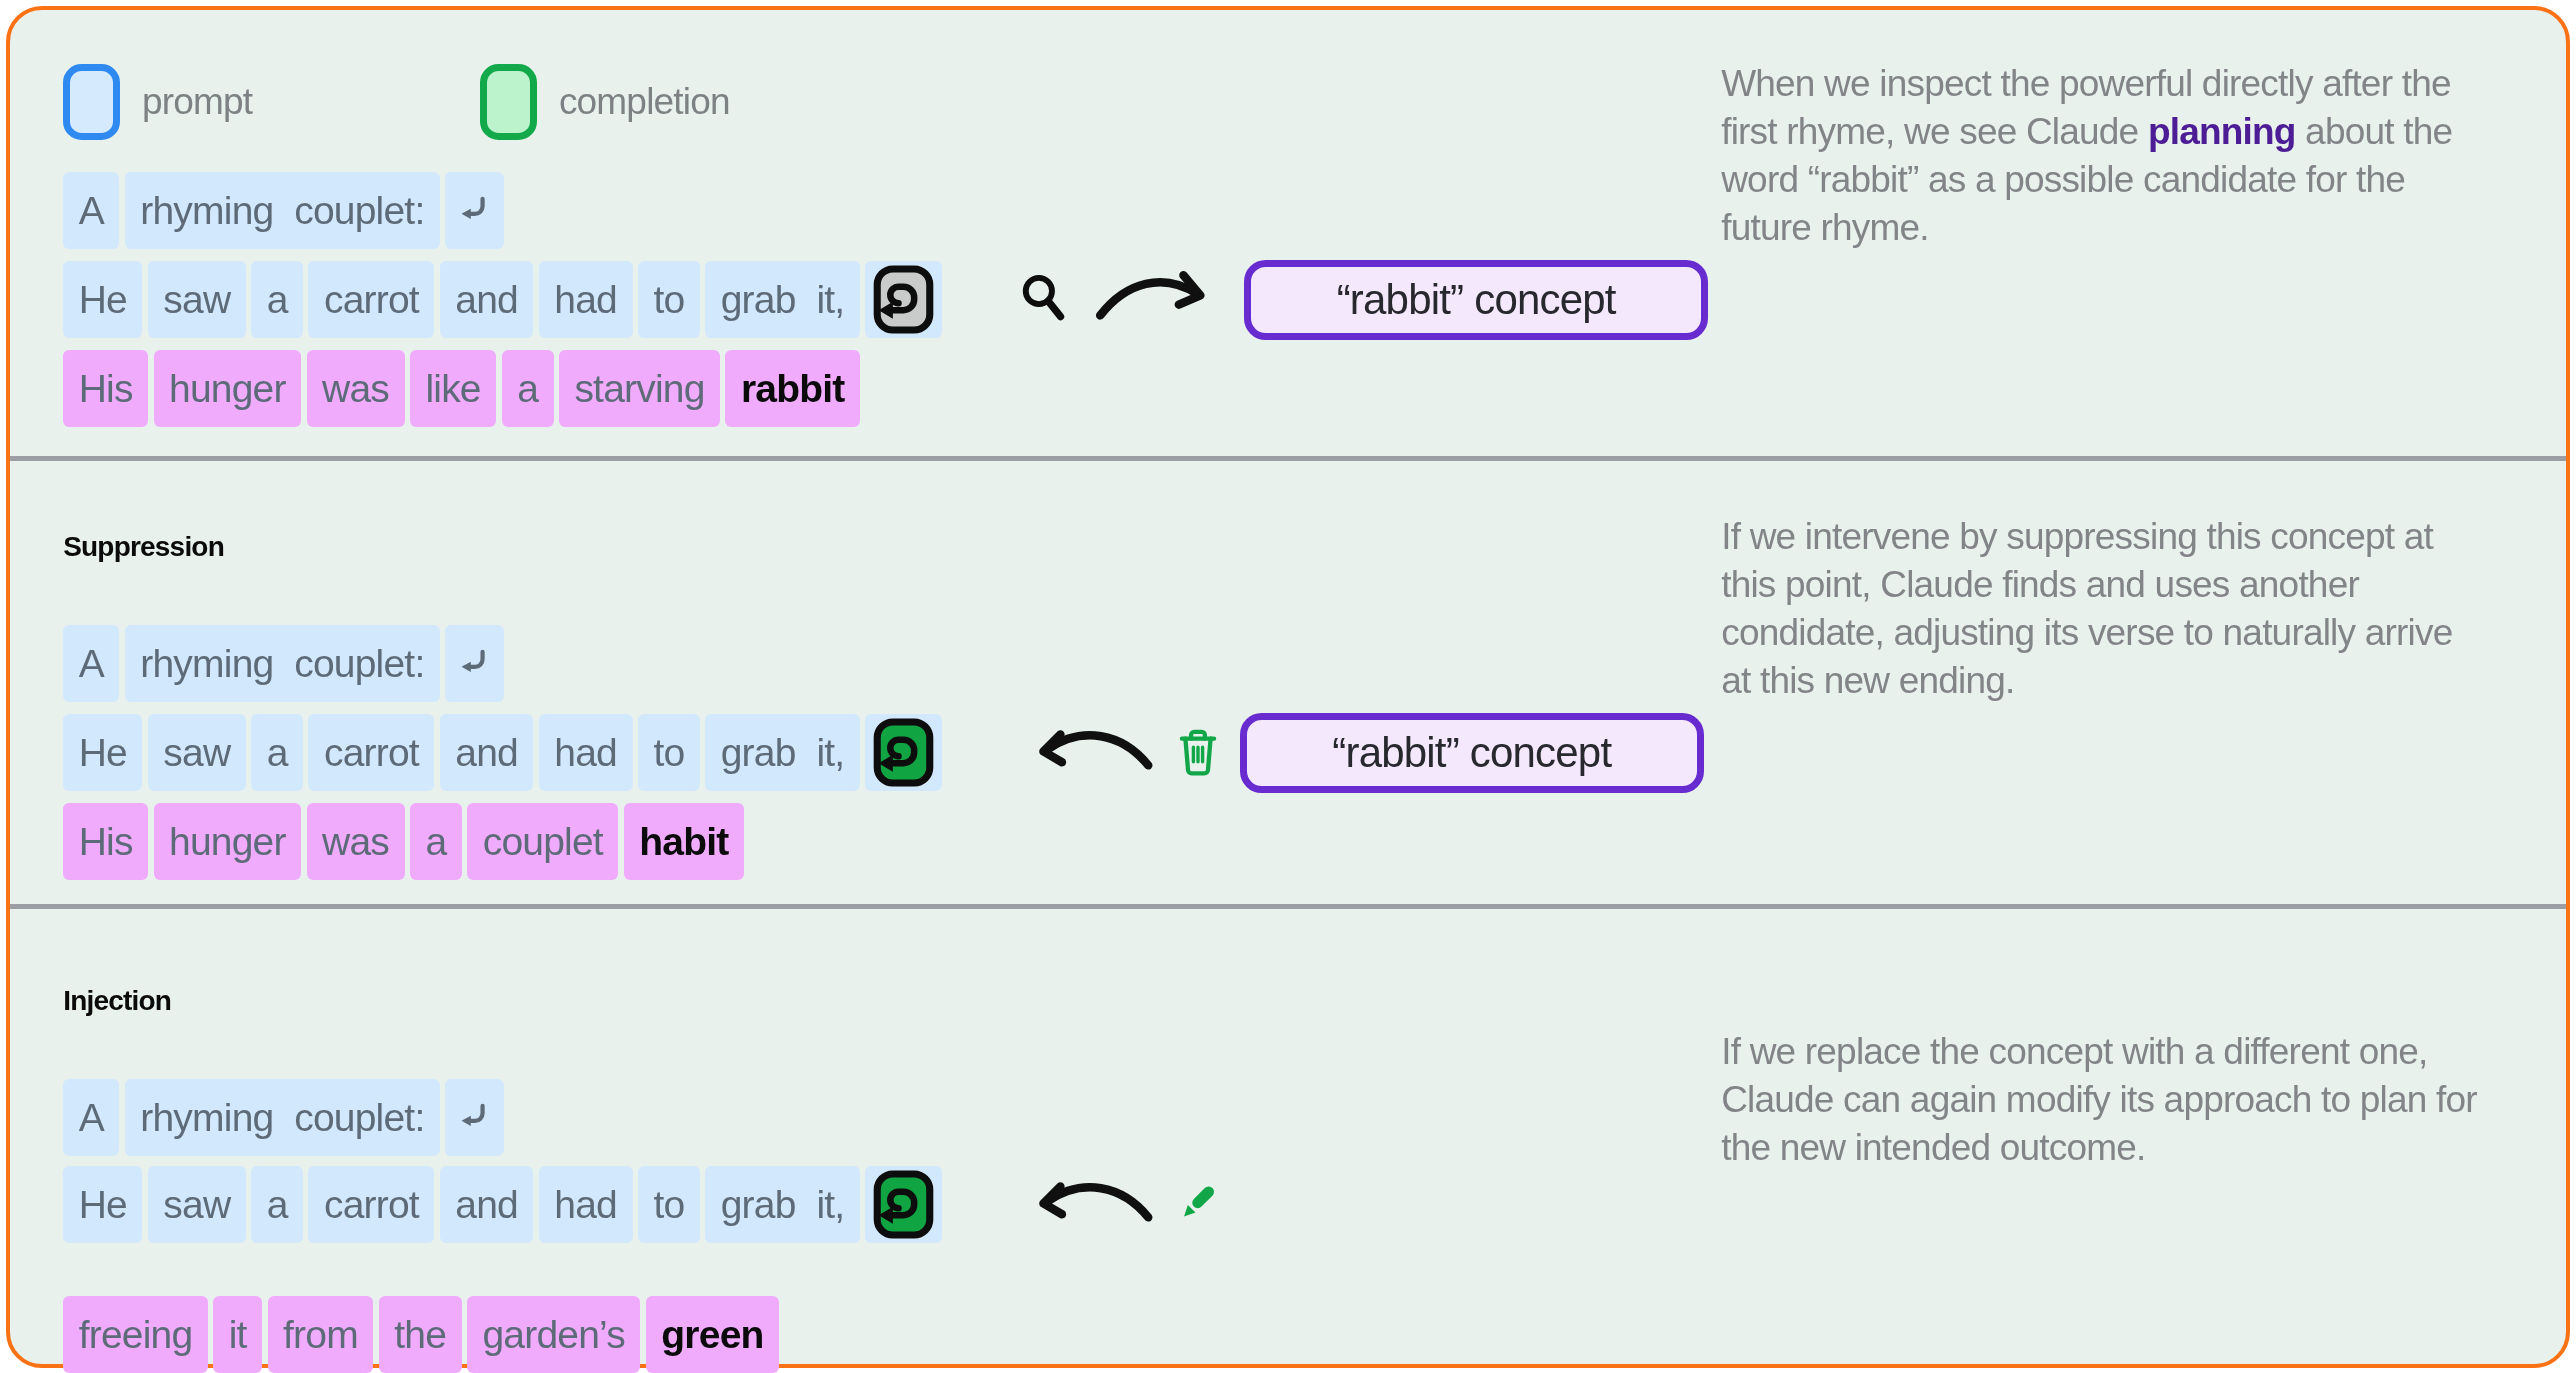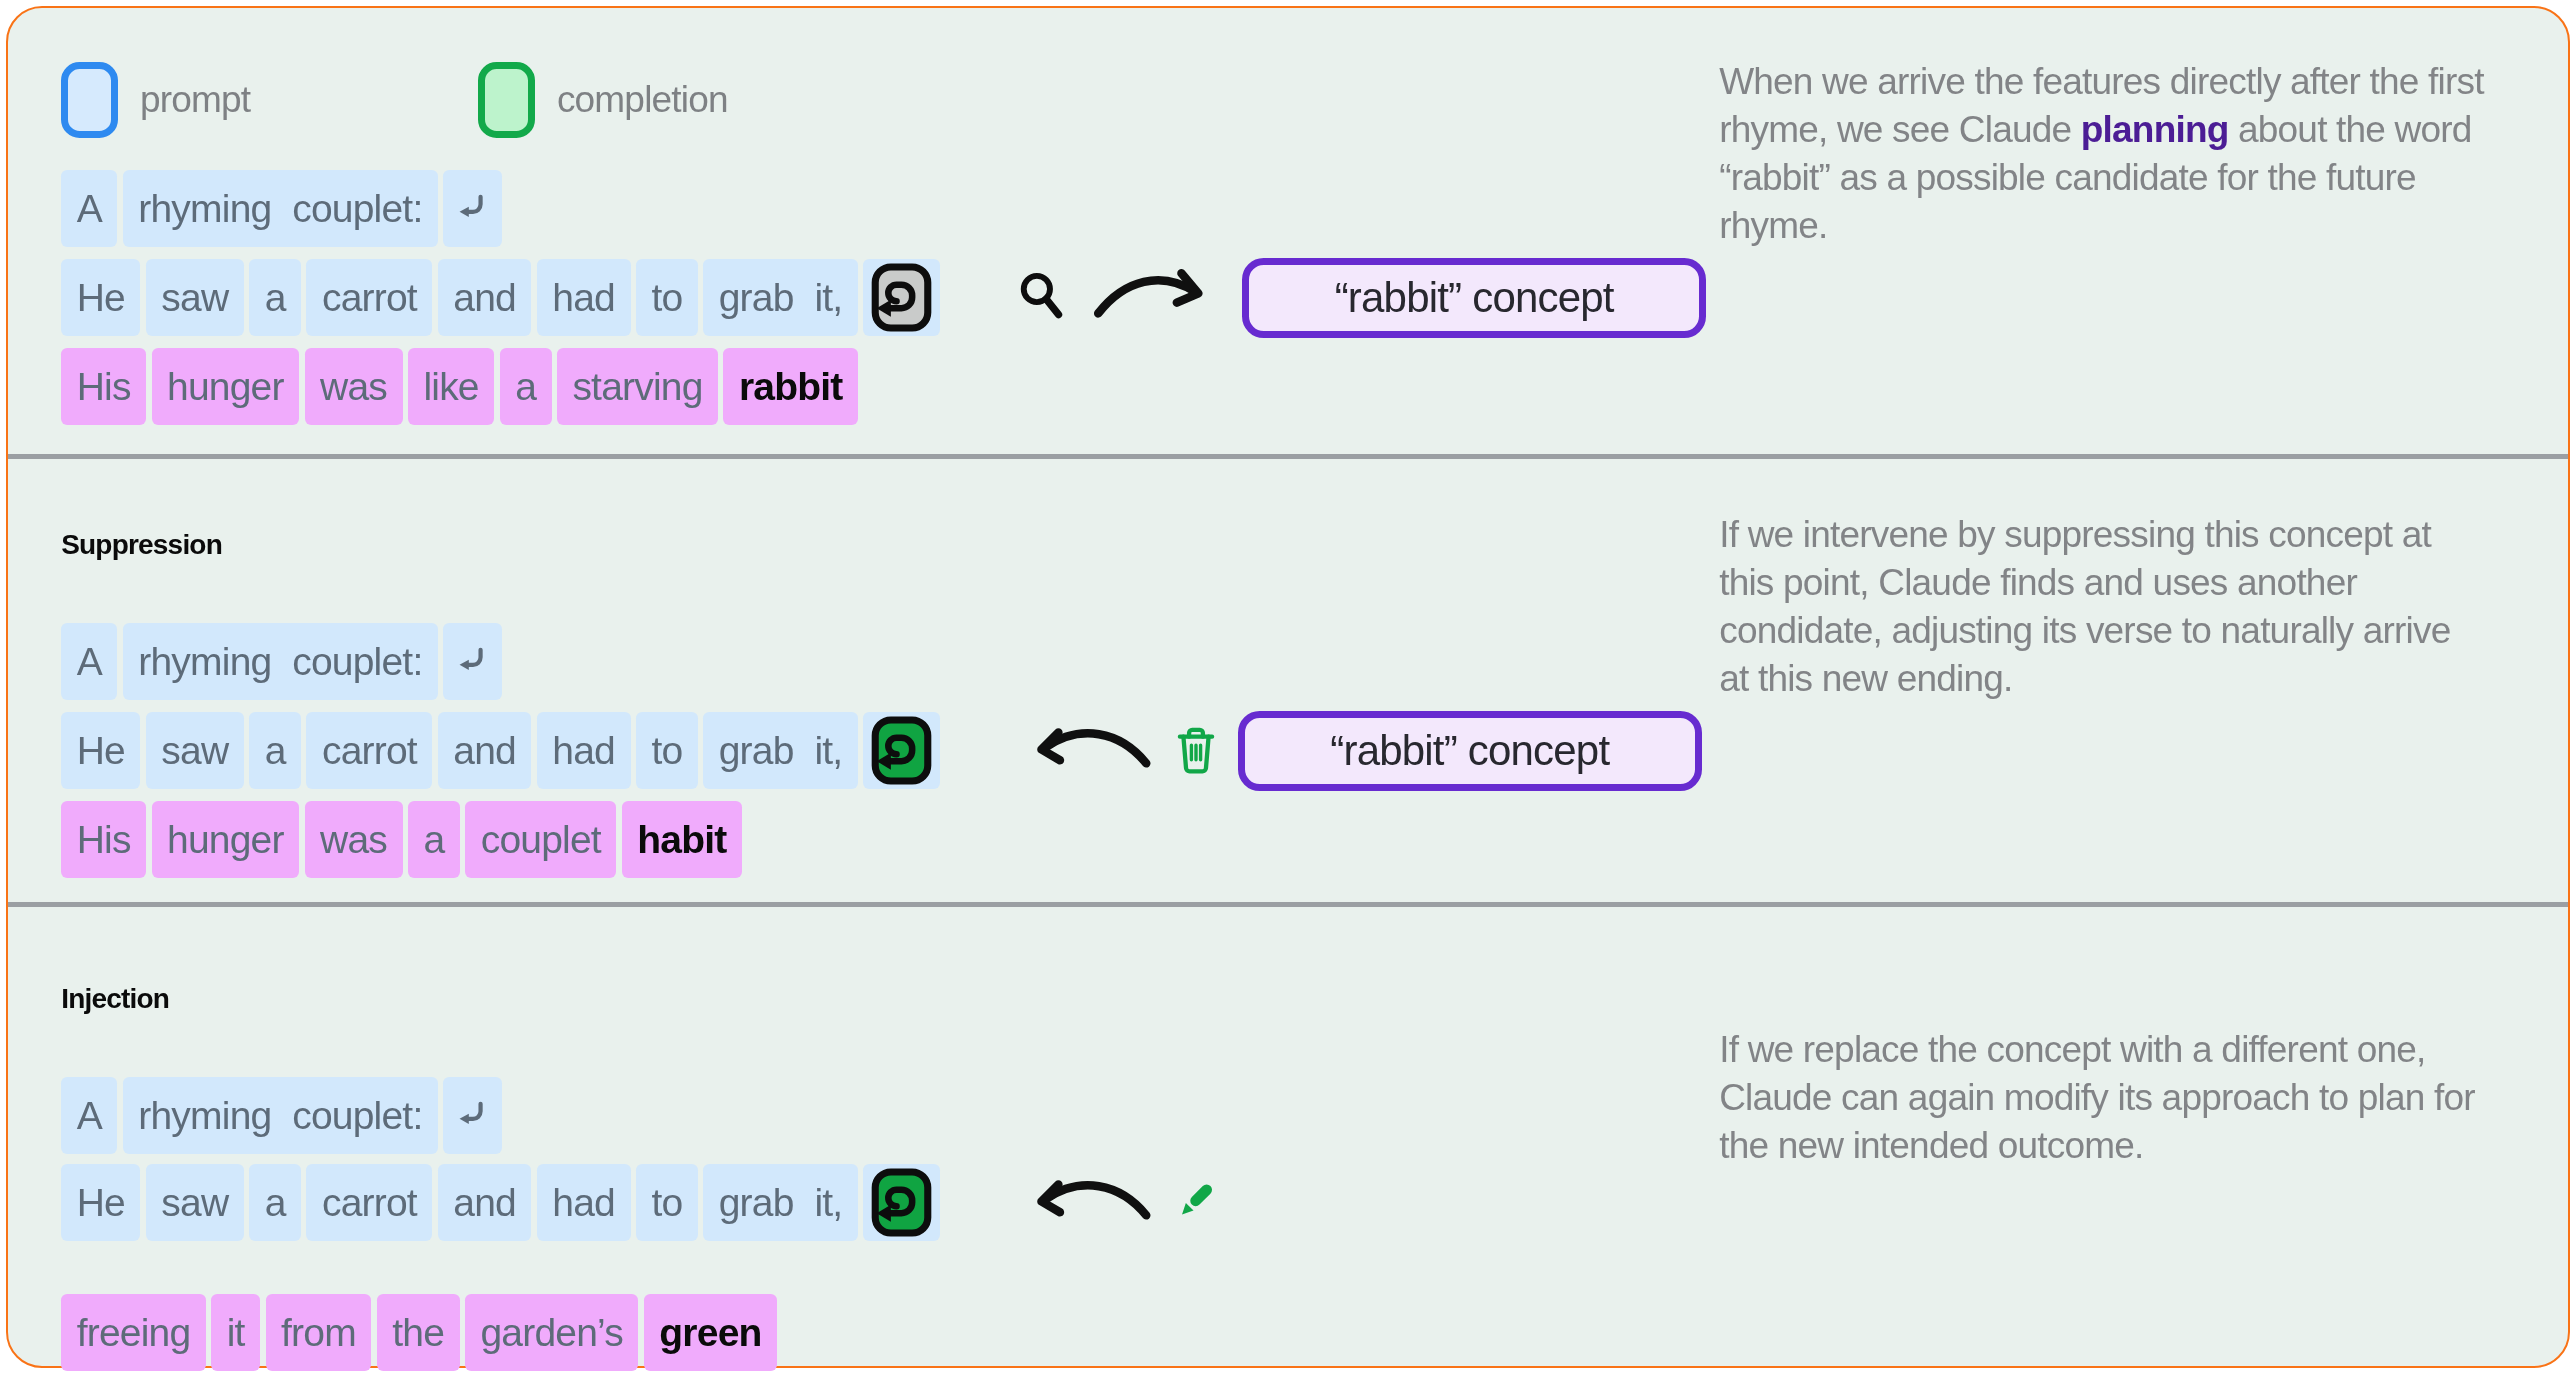--- a/index.html
+++ b/index.html
@@ -1,19 +1,19 @@
 <!DOCTYPE html>
 <html style="font-size:12.4px"><head>
 <meta charset="utf-8">
 <style>
   html,body{margin:0;padding:0;background:#ffffff;overflow:hidden;}
   .canvas{position:relative;width:2576px;height:1374px;background:#ffffff;
           font-family:"Liberation Sans",sans-serif;}
   .frame{position:absolute;left:6.2px;top:6.2px;right:6.2px;bottom:6.2px;
-         border:2px solid #f97316;border-radius:36px;background:#e9f1ed;box-sizing:border-box;}
+         border:4px solid #f97316;border-radius:36px;background:#e9f1ed;box-sizing:border-box;}
   .content{position:absolute;inset:0;}
 
   
   .legend-item{position:absolute;top:54px;display:flex;align-items:center;gap:21.7px;}
   .swatch{width:57px;height:76px;border-radius:18.6px;border:7.7px solid;box-sizing:border-box;}
   .swatch-prompt{border-color:#2e8af0;background:#d6eafd;}
   .swatch-completion{border-color:#12a94a;background:#bdf3cc;}
   .legend-label{font-size:37px;color:#7e8184;letter-spacing:-0.8px;}
 
   
@@ -105,21 +105,21 @@
       <div class="row" style="top:340px">
           <span class="chip chip-green">His</span>
           <span class="chip chip-green">hunger</span>
           <span class="chip chip-green">was</span>
           <span class="chip chip-green">like</span>
           <span class="chip chip-green">a</span>
           <span class="chip chip-green">starving</span>
           <span class="chip chip-green chip-bold">rabbit</span>
         </div>
       <div class="paragraph" style="top:50px">
-        <span>When we arrive the features directly after the first rhyme, we see Claude </span><b>planning</b><span> about the word “rabbit” as a possible candidate for the future rhyme.</span>
+        <span>When we inspect the powerful directly after the first rhyme, we see Claude </span><b>planning</b><span> about the word “rabbit” as a possible candidate for the future rhyme.</span>
       </div>
 
       <div class="divider" style="top:446px"></div>
 
       <div class="section-heading" style="top:521px">Suppression</div>
       <div class="row" style="top:615px">
           <span class="chip chip-blue">A</span>
           <span class="chip chip-blue">rhyming couplet:</span>
           <span class="chip chip-blue chip-glyph">
             <svg width="34" height="37" viewBox="0 0 40 44">

